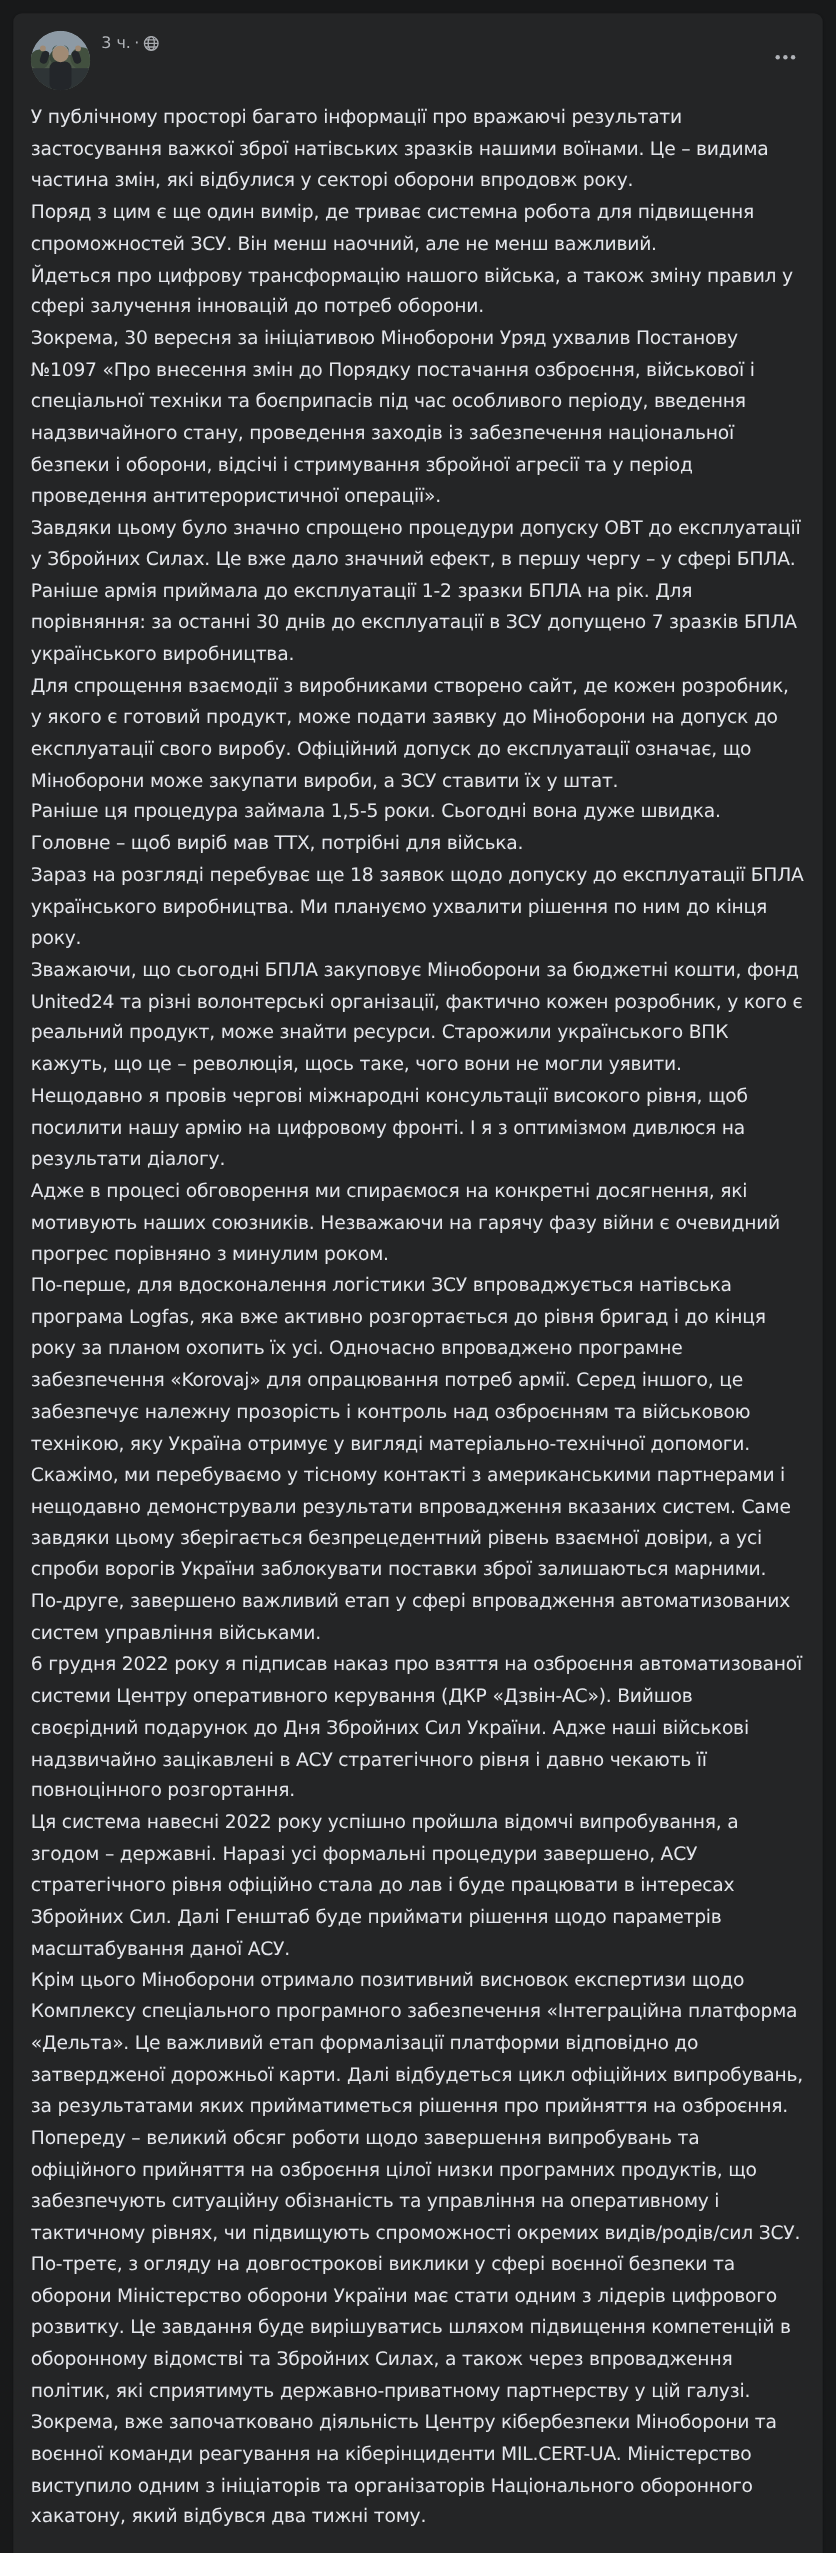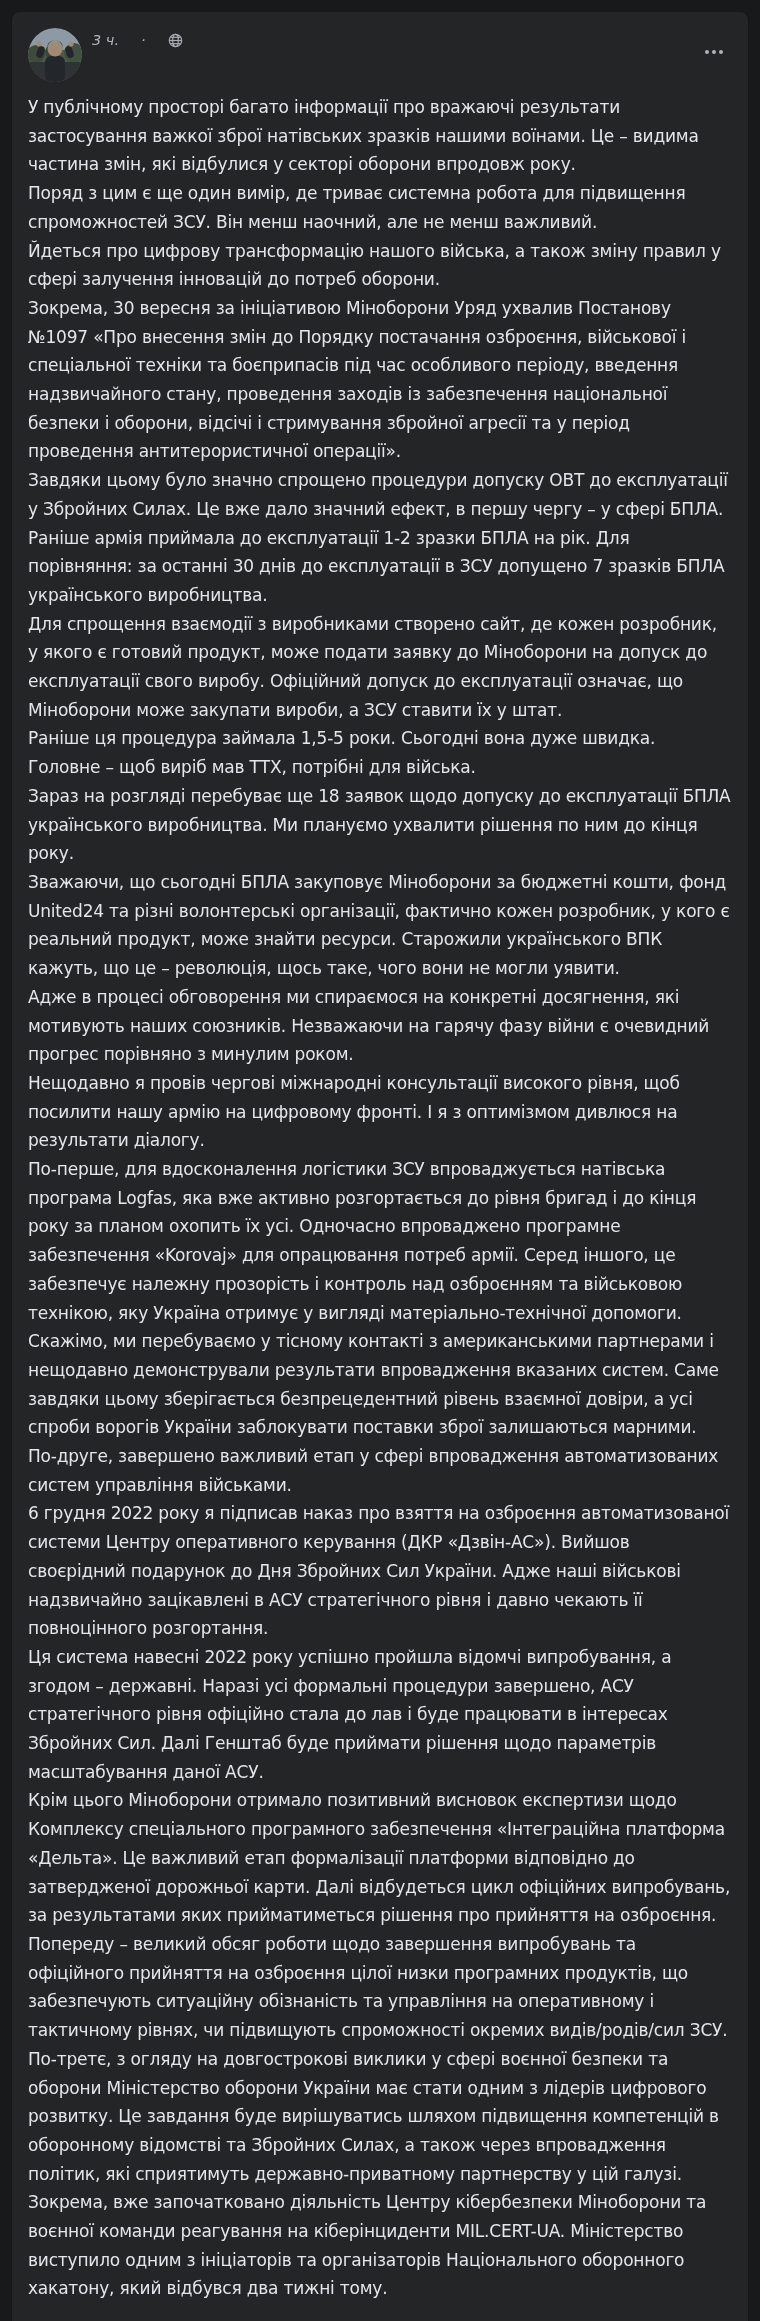--- a/index.html
+++ b/index.html
@@ -41,27 +41,26 @@
   .author {
     font-weight: bold;
     font-size: 16.5px;
     color: var(--text-primary, #e4e6eb);
     cursor: pointer;
     white-space: nowrap;
   }
   .verified-badge { display: inline-flex; flex: none; }
   .meta-row {
     display: flex;
-    align-items: flex-end;
-    gap: 22px;
+    align-items: flex-start;
+    gap: 3px;
     margin-top: 4px;
     font-size: 14.5px;
     color: var(--text-secondary, #b0b3b8);
     cursor: pointer;
-    font-style: italic;
   }
   .globe-icon { display: inline-flex; opacity: .95; }
   .menu-btn {
     flex: none;
     width: 36px;
     height: 36px;
     margin-top: 6px;
     display: flex;
     align-items: center;
     justify-content: center;
@@ -136,22 +135,22 @@
   <div class="post-body" id="post-body">
       <p>У публічному просторі багато інформації про вражаючі результати застосування важкої зброї натівських зразків нашими воїнами. Це – видима частина змін, які відбулися у секторі оборони впродовж року.</p>
       <p>Поряд з цим є ще один вимір, де триває системна робота для підвищення спроможностей ЗСУ. Він менш наочний, але не менш важливий.</p>
       <p>Йдеться про цифрову трансформацію нашого війська, а також зміну правил у сфері залучення інновацій до потреб оборони.</p>
       <p>Зокрема, 30 вересня за ініціативою Міноборони Уряд ухвалив Постанову №1097 «Про внесення змін до Порядку постачання озброєння, військової і спеціальної техніки та боєприпасів під час особливого періоду, введення надзвичайного стану, проведення заходів із забезпечення національної безпеки і оборони, відсічі і стримування збройної агресії та у період проведення антитерористичної операції».</p>
       <p>Завдяки цьому було значно спрощено процедури допуску ОВТ до експлуатації у Збройних Силах. Це вже дало значний ефект, в першу чергу – у сфері БПЛА. Раніше армія приймала до експлуатації 1-2 зразки БПЛА на рік. Для порівняння: за останні 30 днів до експлуатації в ЗСУ допущено 7 зразків БПЛА українського виробництва.</p>
       <p>Для спрощення взаємодії з виробниками створено сайт, де кожен розробник, у якого є готовий продукт, може подати заявку до Міноборони на допуск до експлуатації свого виробу. Офіційний допуск до експлуатації означає, що Міноборони може закупати вироби, а ЗСУ ставити їх у штат.</p>
       <p>Раніше ця процедура займала 1,5-5 роки. Сьогодні вона дуже швидка. Головне – щоб виріб мав ТТХ, потрібні для війська.</p>
       <p>Зараз на розгляді перебуває ще 18 заявок щодо допуску до експлуатації БПЛА українського виробництва. Ми плануємо ухвалити рішення по ним до кінця року.</p>
       <p>Зважаючи, що сьогодні БПЛА закуповує Міноборони за бюджетні кошти, фонд United24 та різні волонтерські організації, фактично кожен розробник, у кого є реальний продукт, може знайти ресурси. Старожили українського ВПК кажуть, що це – революція, щось таке, чого вони не могли уявити.</p>
+      <p>Нещодавно я провів чергові міжнародні консультації високого рівня, щоб посилити нашу армію на цифровому фронті. І я з оптимізмом дивлюся на результати діалогу.</p>
       <p>Адже в процесі обговорення ми спираємося на конкретні досягнення, які мотивують наших союзників. Незважаючи на гарячу фазу війни є очевидний прогрес порівняно з минулим роком.</p>
-      <p>Нещодавно я провів чергові міжнародні консультації високого рівня, щоб посилити нашу армію на цифровому фронті. І я з оптимізмом дивлюся на результати діалогу.</p>
       <p>По-перше, для вдосконалення логістики ЗСУ впроваджується натівська програма Logfas, яка вже активно розгортається до рівня бригад і до кінця року за планом охопить їх усі. Одночасно впроваджено програмне забезпечення «Korovaj» для опрацювання потреб армії. Серед іншого, це забезпечує належну прозорість і контроль над озброєнням та військовою технікою, яку Україна отримує у вигляді матеріально-технічної допомоги.</p>
       <p>Скажімо, ми перебуваємо у тісному контакті з американськими партнерами і нещодавно демонстрували результати впровадження вказаних систем. Саме завдяки цьому зберігається безпрецедентний рівень взаємної довіри, а усі спроби ворогів України заблокувати поставки зброї залишаються марними.</p>
       <p>По-друге, завершено важливий етап у сфері впровадження автоматизованих систем управління військами.</p>
       <p>6 грудня 2022 року я підписав наказ про взяття на озброєння автоматизованої системи Центру оперативного керування (ДКР «Дзвін-АС»). Вийшов своєрідний подарунок до Дня Збройних Сил України. Адже наші військові надзвичайно зацікавлені в АСУ стратегічного рівня і давно чекають її повноцінного розгортання.</p>
       <p>Ця система навесні 2022 року успішно пройшла відомчі випробування, а згодом – державні. Наразі усі формальні процедури завершено, АСУ стратегічного рівня офіційно стала до лав і буде працювати в інтересах Збройних Сил. Далі Генштаб буде приймати рішення щодо параметрів масштабування даної АСУ.</p>
       <p>Крім цього Міноборони отримало позитивний висновок експертизи щодо Комплексу спеціального програмного забезпечення «Інтеграційна платформа «Дельта». Це важливий етап формалізації платформи відповідно до затвердженої дорожньої карти. Далі відбудеться цикл офіційних випробувань, за результатами яких прийматиметься рішення про прийняття на озброєння.</p>
       <p>Попереду – великий обсяг роботи щодо завершення випробувань та офіційного прийняття на озброєння цілої низки програмних продуктів, що забезпечують ситуаційну обізнаність та управління на оперативному і тактичному рівнях, чи підвищують спроможності окремих видів/родів/сил ЗСУ.</p>
       <p>По-третє, з огляду на довгострокові виклики у сфері воєнної безпеки та оборони Міністерство оборони України має стати одним з лідерів цифрового розвитку. Це завдання буде вирішуватись шляхом підвищення компетенцій в оборонному відомстві та Збройних Силах, а також через впровадження політик, які сприятимуть державно-приватному партнерству у цій галузі.</p>
       <p>Зокрема, вже започатковано діяльність Центру кібербезпеки Міноборони та воєнної команди реагування на кіберінциденти MIL.CERT-UA. Міністерство виступило одним з ініціаторів та організаторів Національного оборонного хакатону, який відбувся два тижні тому.</p>
     </div>

